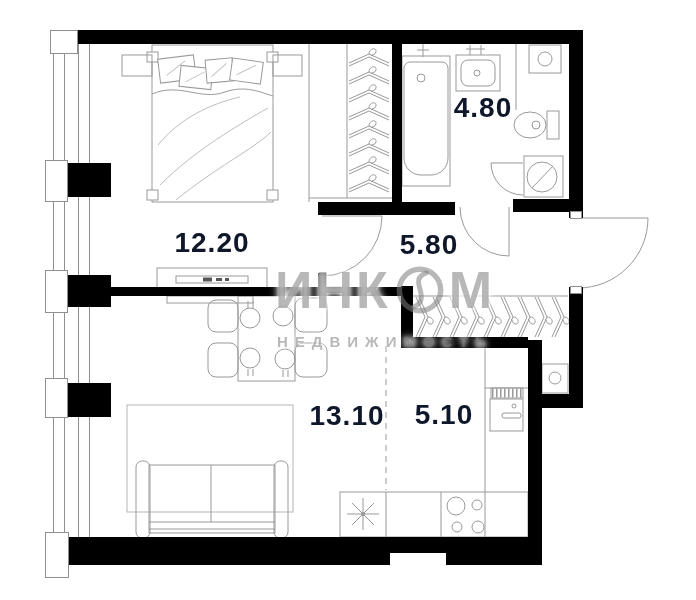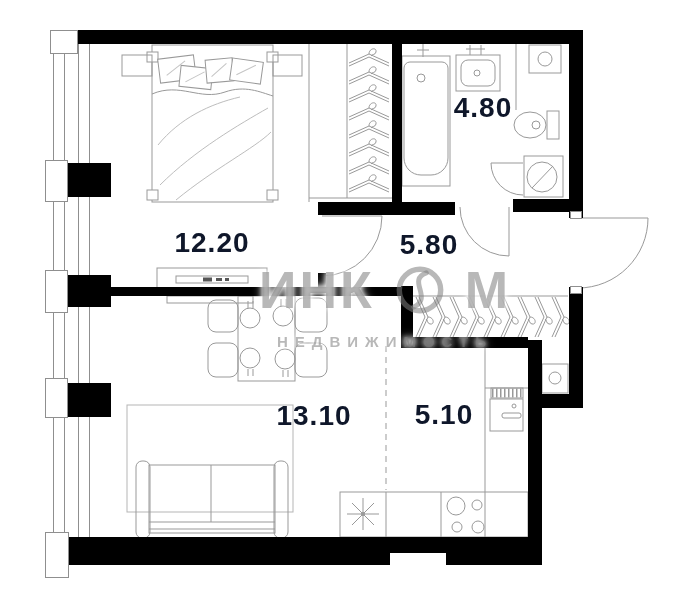--- a/index.html
+++ b/index.html
@@ -7,21 +7,21 @@
         font-family:"Liberation Sans",sans-serif;}
   .w{position:absolute;background:#000;z-index:4;}
   .wh{position:absolute;background:#fff;border:1px solid #8f8f8f;box-sizing:border-box;z-index:5;}
   .vl{position:absolute;width:1px;background:#8f8f8f;z-index:1;}
   .art{position:absolute;left:0;top:0;z-index:3;}
   .room-label{position:absolute;z-index:6;width:120px;text-align:center;
       font-size:28px;font-weight:600;letter-spacing:1px;color:#0f172a;}
   .watermark{position:absolute;left:235px;top:262px;width:300px;z-index:7;text-align:center;
       color:rgba(125,125,125,0.55);
       text-shadow:0 0 5px rgba(255,255,255,.95),0 0 10px rgba(255,255,255,.85);}
-  .wm-line1{display:flex;align-items:center;justify-content:center;gap:18px;
+  .wm-line1{display:flex;align-items:center;justify-content:center;gap:2px;
       font-size:52px;font-weight:bold;letter-spacing:3px;line-height:56px;}
   .wm-line2{font-size:15px;font-weight:bold;letter-spacing:7px;margin-top:15px;white-space:nowrap;}
   .wm-logo{flex:0 0 auto;}
 </style>
 </head>
 <body>
 
 <div class="plan">
 
   <div class="vl" style="left:53px;top:54px;height:478px;"></div>
@@ -207,21 +207,21 @@
   <div class="wh" style="left:390px;top:553px;width:56px;height:12px;border:none;"></div>
   <div class="wh" style="left:50px;top:30px;width:28px;height:24px;"></div>
   <div class="wh" style="left:45px;top:160px;width:23px;height:42px;"></div>
   <div class="wh" style="left:45px;top:270px;width:23px;height:43px;"></div>
   <div class="wh" style="left:45px;top:378px;width:23px;height:40px;"></div>
   <div class="wh" style="left:45px;top:532px;width:24px;height:46px;"></div>
 
   <div class="room-label" style="left:152px;top:227px;">12.20</div>
   <div class="room-label" style="left:423px;top:92px;">4.80</div>
   <div class="room-label" style="left:369px;top:229px;">5.80</div>
-  <div class="room-label" style="left:254px;top:400px;">13.10</div>
+  <div class="room-label" style="left:287px;top:400px;">13.10</div>
   <div class="room-label" style="left:366px;top:399px;padding-left:18px;">5.10</div>
 
   <div class="watermark">
     <div class="wm-line1">
       <span>ИНК</span>
       <svg class="wm-logo" width="54" height="54" viewBox="-30 -30 60 60">
         <circle cx="0" cy="0" r="23" fill="none" stroke="currentColor" stroke-width="6"></circle>
         <path d="M7,-19 C-15,-11 15,9 -7,19" fill="none" stroke="currentColor" stroke-width="5.5" stroke-linecap="round"></path>
       </svg>
       <span>М</span>

